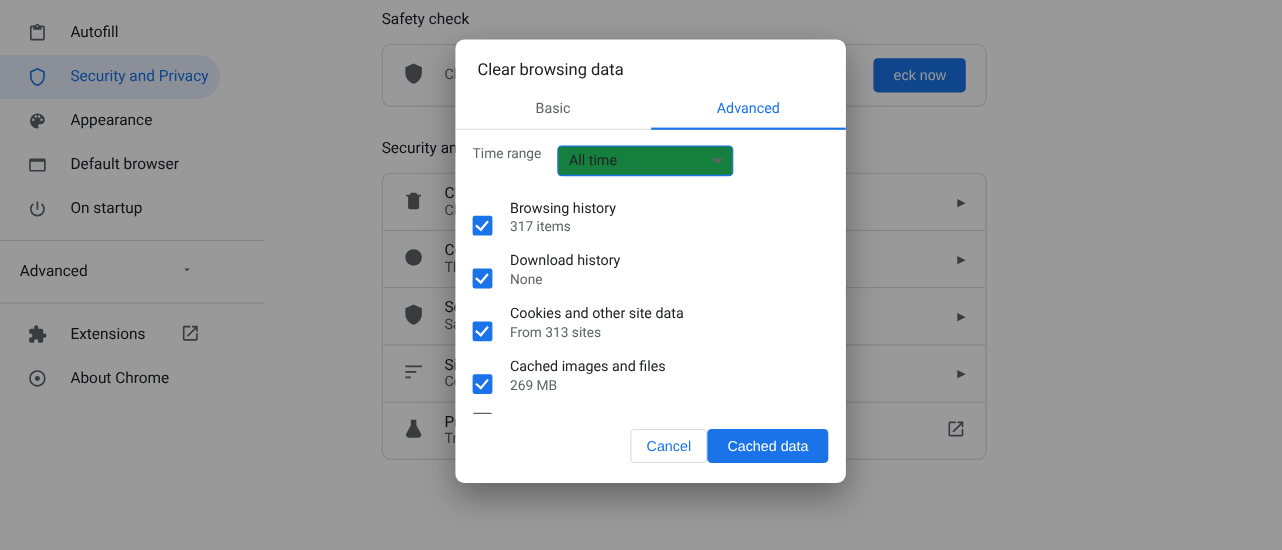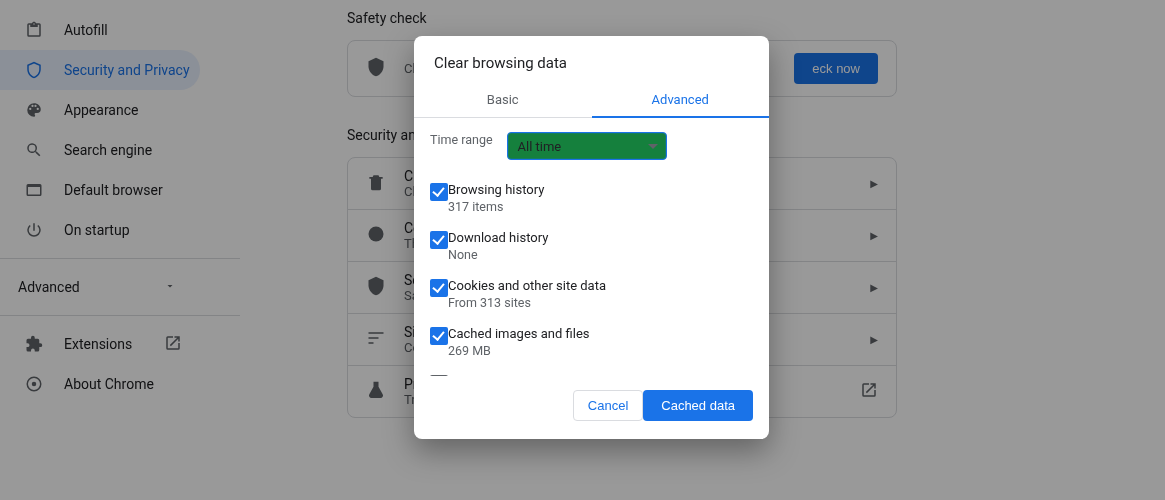--- a/index.html
+++ b/index.html
@@ -52,21 +52,21 @@
   .dlg-scroll { position: absolute; inset: 0; overflow-y: auto; padding-bottom: 6px; }
   .dlg-scroll::-webkit-scrollbar { width: 12px; }
   .dlg-scroll::-webkit-scrollbar-thumb { background: #c1c1c1; border-radius: 0; }
   .dlg-scroll::-webkit-scrollbar-track { background: #f1f1f1; }
 
   .time-row { display: flex; gap: 14px; padding: 14px 16px; }
   .time-label { font-size: 12.5px; color: #5f6368; }
   .select { display:flex; align-items:center; justify-content:space-between; width: 160px; height: 28px; border: 1px solid #1a73e8; border-radius: 4px; background: #15803d; padding: 0 8px 0 10px; font-size: 13px; color:#202124; cursor:pointer; box-shadow: inset 0 0 0 1px rgba(26,115,232,0.2); }
   .select .tri { border-left:5px solid transparent; border-right:5px solid transparent; border-top:5px solid #5f6368; }
 
-  .opt { display:flex; align-items:flex-start; padding: 8px 16px; }
+  .opt { display:flex; align-items:flex-end; gap: 16px; padding: 8px 16px; }
   .opt .cb { width:18px; height:18px; border:2px solid #5f6368; border-radius:2px; flex:none; margin-top:1px; position:relative; cursor:pointer; }
   .opt .cb.checked { background:#1a73e8; border-color:#1a73e8; }
   .opt .cb.checked::after { content:""; position:absolute; left:3px; top:0px; width:5px; height:9px; border:solid #fff; border-width:0 2px 2px 0; transform:rotate(40deg); }
   .opt .txts { display:flex; flex-direction:column; }
   .opt .tt { font-size:13px; color:#202124; }
   .opt .sub { font-size:12.5px; color:#5f6368; margin-top:2px; }
 
   .dlg-footer { display:flex; justify-content:flex-end; padding: 14px 16px 18px 16px; }
 
   svg { fill:#5f6368; }
@@ -93,28 +93,20 @@
         </span>
       <span>Security and Privacy</span>
     </div>
     <div class="side-item">
       <span class="icon">
           <svg width="18" height="18" viewBox="0 0 24 24">
             <path d="M12 3a9 9 0 0 0 0 18 1.5 1.5 0 0 0 1.5-1.5 1.5 1.5 0 0 0-.44-1.06A1.5 1.5 0 0 1 14.12 16H16a5 5 0 0 0 5-5c0-4.42-4.03-8-9-8zm-5 9a1.5 1.5 0 1 1 1.5-1.5A1.5 1.5 0 0 1 7 12zm3-4a1.5 1.5 0 1 1 1.5-1.5A1.5 1.5 0 0 1 10 8zm4 0a1.5 1.5 0 1 1 1.5-1.5A1.5 1.5 0 0 1 14 8zm3 4a1.5 1.5 0 1 1 1.5-1.5A1.5 1.5 0 0 1 17 12z"></path>
           </svg>
         </span>
       <span>Appearance</span>
-    </div>
-    <div class="side-item">
-      <span class="icon">
-          <svg width="18" height="18" viewBox="0 0 24 24">
-            <path d="M15.5 14h-.79l-.28-.27a6.5 6.5 0 1 0-.7.7l.27.28v.79l5 4.99L20.49 19zm-6 0A4.5 4.5 0 1 1 14 9.5 4.5 4.5 0 0 1 9.5 14z"></path>
-          </svg>
-        </span>
-      <span>Search engine</span>
     </div>
     <div class="side-item">
       <span class="icon">
           <svg width="18" height="18" viewBox="0 0 24 24">
             <path d="M20 4H4a2 2 0 0 0-2 2v12a2 2 0 0 0 2 2h16a2 2 0 0 0 2-2V6a2 2 0 0 0-2-2zm0 14H4V8h16z"></path>
           </svg>
         </span>
       <span>Default browser</span>
     </div>
     <div class="side-item">

